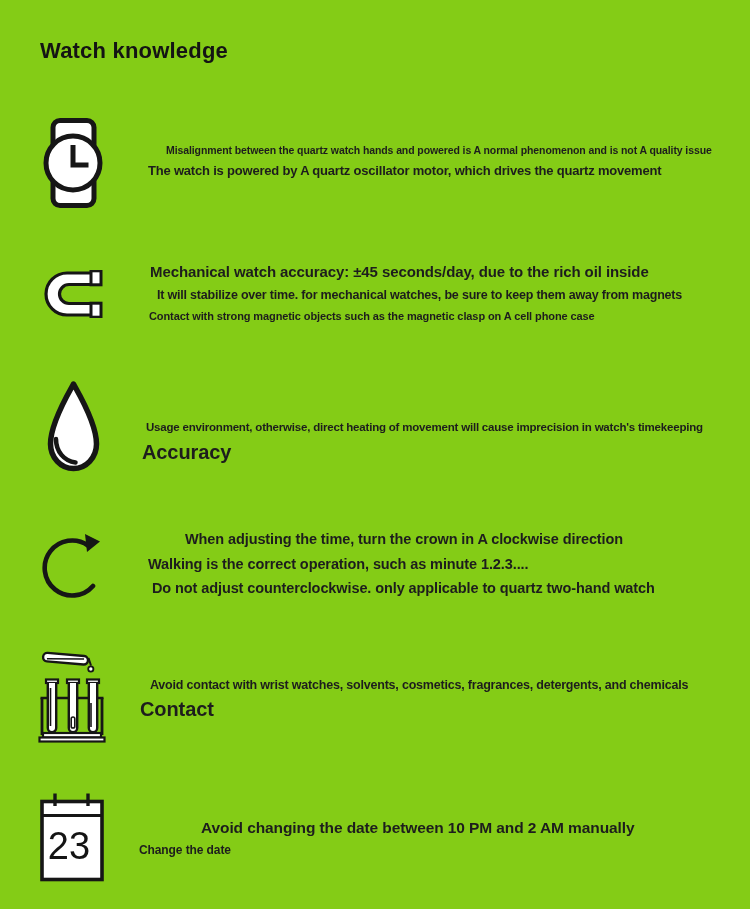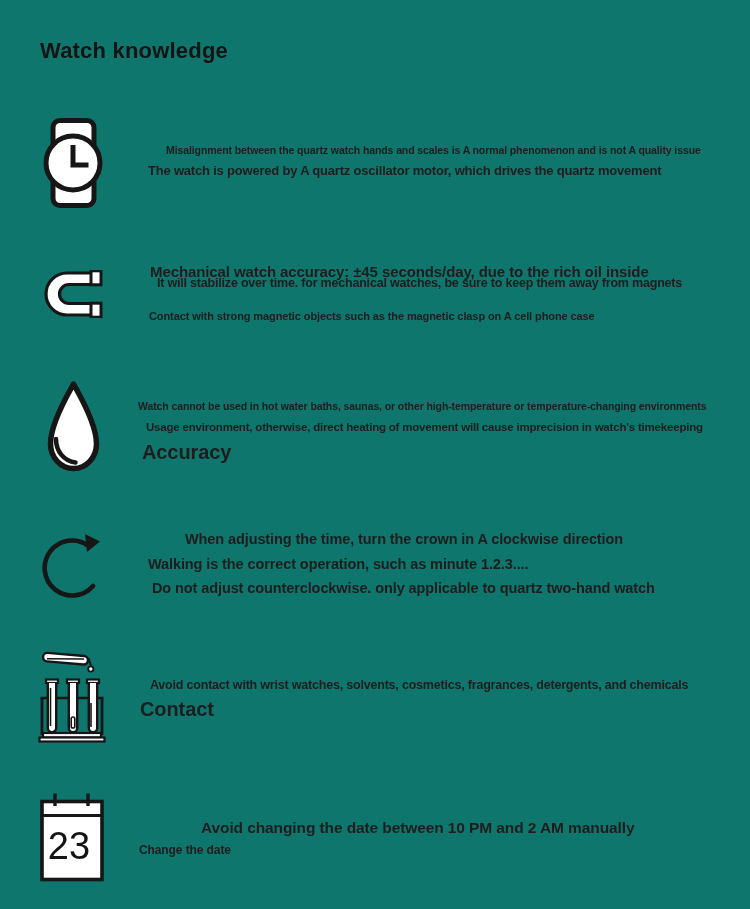--- a/index.html
+++ b/index.html
@@ -4,42 +4,42 @@
 <style>
   html, body { margin: 0; padding: 0; }
   body {
     width: 750px; height: 909px;
     background: #ffffff;
     font-family: "Liberation Sans", sans-serif;
   }
   .canvas {
     position: relative;
     width: 750px; height: 909px;
-    background: #0f766e;
+    background: #84cc16;
     overflow: hidden;
   }
   .page-title {
     position: absolute; left: 40px; top: 38px;
     font-size: 22px; font-weight: 700; color: #141414;
     letter-spacing: 0.2px; white-space: nowrap;
   }
   .line {
     position: absolute;
     font-weight: 700; color: #1d1d1d;
     white-space: nowrap; letter-spacing: -0.1px;
   }
   .icon { position: absolute; }
   .icon svg { display: block; }
 
   
   .r1a { left: 166px; top: 144px; font-size: 10.5px; }
   .r1b { left: 148px; top: 163px; font-size: 13px; letter-spacing: -0.2px; }
   
   .r2a { left: 150px; top: 263px; font-size: 15px; }
-  .r2b { left: 157px; top: 276px; font-size: 12.5px; letter-spacing: -0.2px; }
+  .r2b { left: 157px; top: 288px; font-size: 12.5px; letter-spacing: -0.2px; }
   .r2c { left: 149px; top: 310px; font-size: 11px; }
   
   .r3a { left: 138px; top: 400px; font-size: 10.5px; }
   .r3b { left: 146px; top: 421px; font-size: 11.5px; letter-spacing: -0.2px; }
   .r3c { left: 142px; top: 441px; font-size: 20px; }
   
   .r4a { left: 185px; top: 531px; font-size: 14.5px; }
   .r4b { left: 148px; top: 556px; font-size: 14.5px; }
   .r4c { left: 152px; top: 580px; font-size: 14.5px; }
   
@@ -63,41 +63,40 @@
 
   <div class="page-title">Watch knowledge</div>
 
   <div class="icon icon-watch">
     <svg width="60" height="90" viewBox="0 0 60 90">
       <rect x="10" y="2.5" width="41" height="85" rx="7" fill="#fff" stroke="#161616" stroke-width="5"></rect>
       <circle cx="30" cy="45" r="27" fill="#fff" stroke="#161616" stroke-width="5"></circle>
       <path d="M30 27 L30 47 L45.5 47" fill="none" stroke="#161616" stroke-width="5"></path>
     </svg>
   </div>
-  <div class="line r1a">Misalignment between the quartz watch hands and scales is A normal phenomenon and is not A quality issue</div>
+  <div class="line r1a">Misalignment between the quartz watch hands and powered is A normal phenomenon and is not A quality issue</div>
   <div class="line r1b">The watch is powered by A quartz oscillator motor, which drives the quartz movement</div>
 
   <div class="icon icon-magnet">
     <svg width="60" height="48" viewBox="0 0 60 48">
       <path d="M51 3 L24 3 A21 21 0 0 0 24 45 L51 45 L51 33.5 L26 33.5 A9.5 9.5 0 0 1 26 14.5 L51 14.5 Z" fill="#fff" stroke="#161616" stroke-width="3.2"></path>
       <rect x="48" y="0.8" width="10" height="14" fill="#fff" stroke="#161616" stroke-width="3"></rect>
       <rect x="48" y="33.2" width="10" height="14" fill="#fff" stroke="#161616" stroke-width="3"></rect>
     </svg>
   </div>
   <div class="line r2a">Mechanical watch accuracy: ±45 seconds/day, due to the rich oil inside</div>
   <div class="line r2b">It will stabilize over time. for mechanical watches, be sure to keep them away from magnets</div>
   <div class="line r2c">Contact with strong magnetic objects such as the magnetic clasp on A cell phone case</div>
 
   <div class="icon icon-drop">
     <svg width="59" height="94" viewBox="0 0 59 94">
       <path d="M29.5 4 C27 9 6.5 42 6.5 64 C6.5 77.5 16.8 88.5 29.5 88.5 C42.2 88.5 52.5 77.5 52.5 64 C52.5 42 32 9 29.5 4 Z" fill="#fff" stroke="#161616" stroke-width="5.5" stroke-linejoin="round"></path>
       <path d="M12 59 C12 71.5 20 81 31.5 82.5" fill="none" stroke="#161616" stroke-width="4.5" stroke-linecap="round"></path>
     </svg>
   </div>
-  <div class="line r3a">Watch cannot be used in hot water baths, saunas, or other high-temperature or temperature-changing environments</div>
   <div class="line r3b">Usage environment, otherwise, direct heating of movement will cause imprecision in watch's timekeeping</div>
   <div class="line r3c">Accuracy</div>
 
   <div class="icon icon-rotate">
     <svg width="60" height="78" viewBox="0 0 60 78">
       <path d="M51 58 A27.5 27.5 0 1 1 46 17.5" fill="none" stroke="#161616" stroke-width="4.6" stroke-linecap="round"></path>
       <polygon points="43,6 58,13.5 45,24" fill="#161616"></polygon>
     </svg>
   </div>
   <div class="line r4a">When adjusting the time, turn the crown in A clockwise direction</div>

